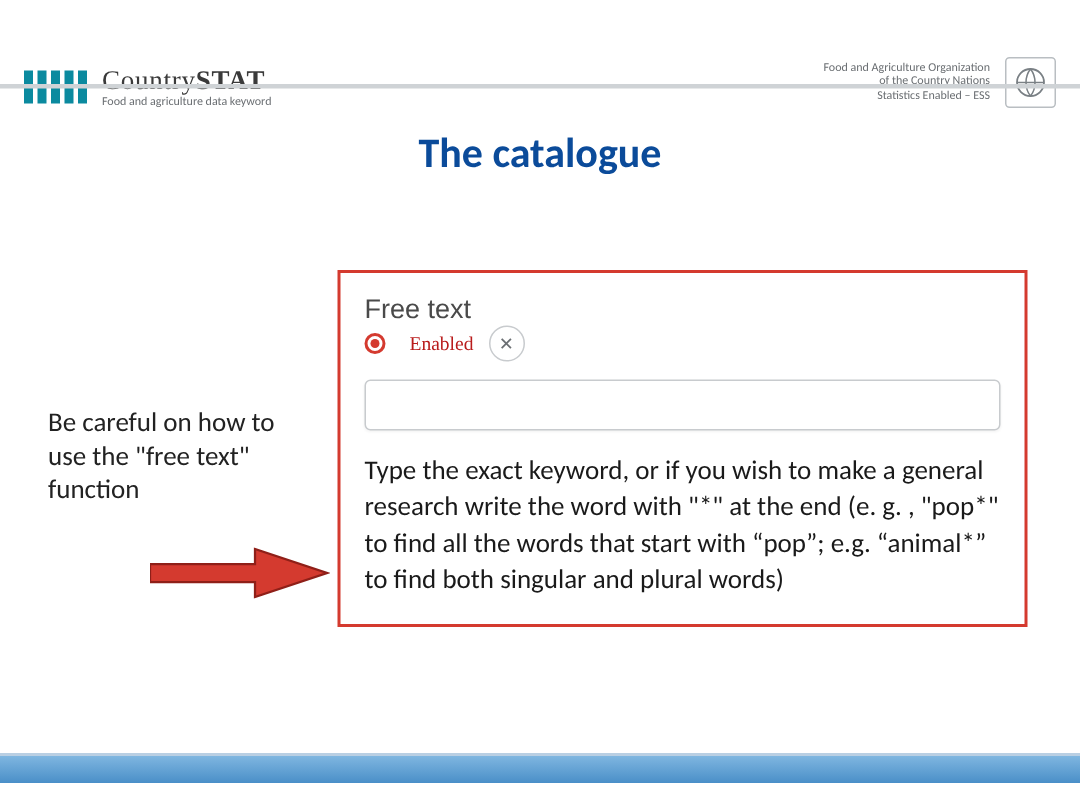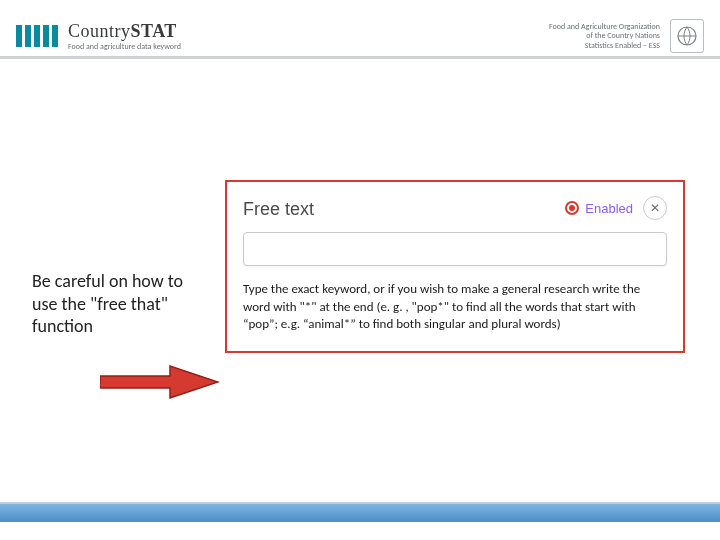--- a/index.html
+++ b/index.html
@@ -1,20 +1,20 @@
 <!DOCTYPE html>
 <html><head>
 <meta charset="utf-8">
 <style>
   * { box-sizing: border-box; margin: 0; padding: 0; }
   html, body { width: 720px; height: 540px; font-family: Calibri, Arial, sans-serif; background: #fff; overflow: hidden; }
   .page { position: relative; width: 720px; height: 540px; }
 
   
-  .header { position: absolute; top: 0; left: 0; right: 0; height: 72px; display: flex; justify-content: space-between; align-items: center; padding: 0 16px; }
+  .header { position: absolute; top: 0; left: 0; right: 0; height: 72px; display: flex; justify-content: space-between; align-items: flex-end; padding: 0 16px; }
   .header-rule { position: absolute; top: 56px; left: 0; right: 0; height: 3px; background: #cfd3d6; }
   .brand-left { display: flex; align-items: center; gap: 10px; }
   .brand-bars { display: flex; gap: 3px; align-items: flex-end; }
   .brand-bars span { display: block; width: 6px; height: 22px; background: #0b8a9f; }
   .brand-text { display: flex; flex-direction: column; line-height: 1; }
   .brand-main { font-family: Georgia, 'Times New Roman', serif; color: #3a3a3a; font-size: 18px; letter-spacing: .5px; }
   .brand-main .bold { font-weight: 700; }
   .brand-sub { font-size: 8px; color: #6b6f73; margin-top: 2px; }
   .brand-right { display: flex; align-items: center; gap: 10px; margin-left: 40px; }
   .brand-right-text { text-align: right; font-size: 8px; line-height: 1.2; color: #6b6f73; }
@@ -26,30 +26,30 @@
 
   
   .caption { position: absolute; left: 32px; top: 270px; width: 160px; font-size: 18px; line-height: 1.25; color: #222; }
 
   
   .arrow-wrap { position: absolute; left: 100px; top: 362px; }
   .arrow-wrap svg { display: block; }
 
   
   .panel { position: absolute; left: 225px; top: 180px; width: 460px; border: 2.5px solid #d43a2f; background: #fff; padding: 14px 16px 18px; }
-  .panel-head { display: flex; align-items: flex-end; justify-content: space-between; margin-bottom: 12px; }
+  .panel-head { display: flex; align-items: flex-start; justify-content: space-between; margin-bottom: 12px; flex-direction: column; }
   .panel-title { font-family: 'Segoe UI', Arial, sans-serif; font-size: 18px; color: #4a4a4a; }
   .panel-head-right { display: flex; align-items: center; gap: 10px; }
-  .toggle { display: flex; align-items: center; gap: 6px; font-size: 13px; color: #8b5cf6; font-family: Liberation Sans, sans-serif; }
+  .toggle { display: flex; align-items: center; gap: 16px; font-size: 13px; color: #b91c1c; font-family: Liberation Serif, serif; }
   .toggle-dot { width: 14px; height: 14px; border: 2px solid #d43a2f; border-radius: 50%; position: relative; }
   .toggle-dot::after { content: ""; position: absolute; inset: 2px; background: #d43a2f; border-radius: 50%; }
   .close-btn { width: 24px; height: 24px; border: 1px solid #c8cbce; border-radius: 50%; background: #fff; display: flex; align-items: center; justify-content: center; color: #6b6f73; font-size: 12px; cursor: pointer; }
   .input-row { margin-bottom: 14px; }
   .text-input { width: 100%; height: 34px; border: 1px solid #c8cbce; border-radius: 4px; padding: 0 10px; font-size: 14px; background: #fff; box-shadow: 0 1px 2px rgba(0,0,0,.05); }
-  .help-text { font-size: 13px; line-height: 1.35; color: #1a1a1a; }
+  .help-text { font-size: 18px; line-height: 1.35; color: #1a1a1a; }
 
   
   .footer-bar { position: absolute; left: 0; right: 0; bottom: 18px; height: 18px; background: linear-gradient(#7fb6e0, #4a8fc8); }
   .footer-bar::before { content: ""; position: absolute; left: 0; right: 0; top: -2px; height: 2px; background: #b9cfe3; }
 </style>
 </head>
 <body>
 
 <div class="page">
 
@@ -78,22 +78,23 @@
       <div class="fao-logo">
         <svg viewBox="0 0 24 24">
             <circle cx="12" cy="12" r="9" stroke-width="1.2"></circle>
             <path d="M12 3 C 8 8, 8 16, 12 21 M12 3 C 16 8, 16 16, 12 21 M3 12 H21" stroke-width="1"></path>
           </svg>
       </div>
     </div>
   </div>
   <div class="header-rule"></div>
 
+  <div class="title">The catalogue</div>
 
-  <div class="caption">Be careful on how to use the "free that" function</div>
+  <div class="caption">Be careful on how to use the "free text" function</div>
 
   <div class="arrow-wrap">
     <svg width="120" height="40" viewBox="0 0 120 40">
       <polygon points="0,14 70,14 70,4 118,20 70,36 70,26 0,26" fill="#d43a2f" stroke="#8f1f18" stroke-width="1.5"></polygon>
     </svg>
   </div>
 
   <div class="panel">
     <div class="panel-head">
       <div class="panel-title">Free text</div>

